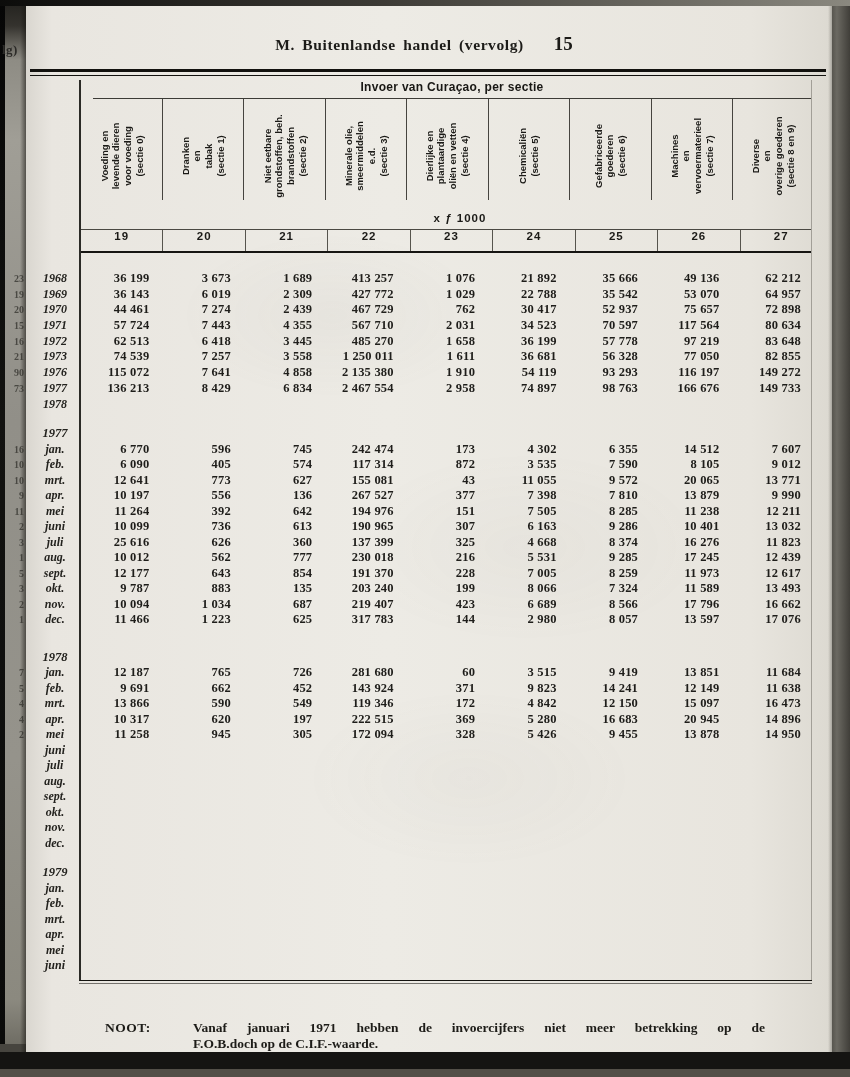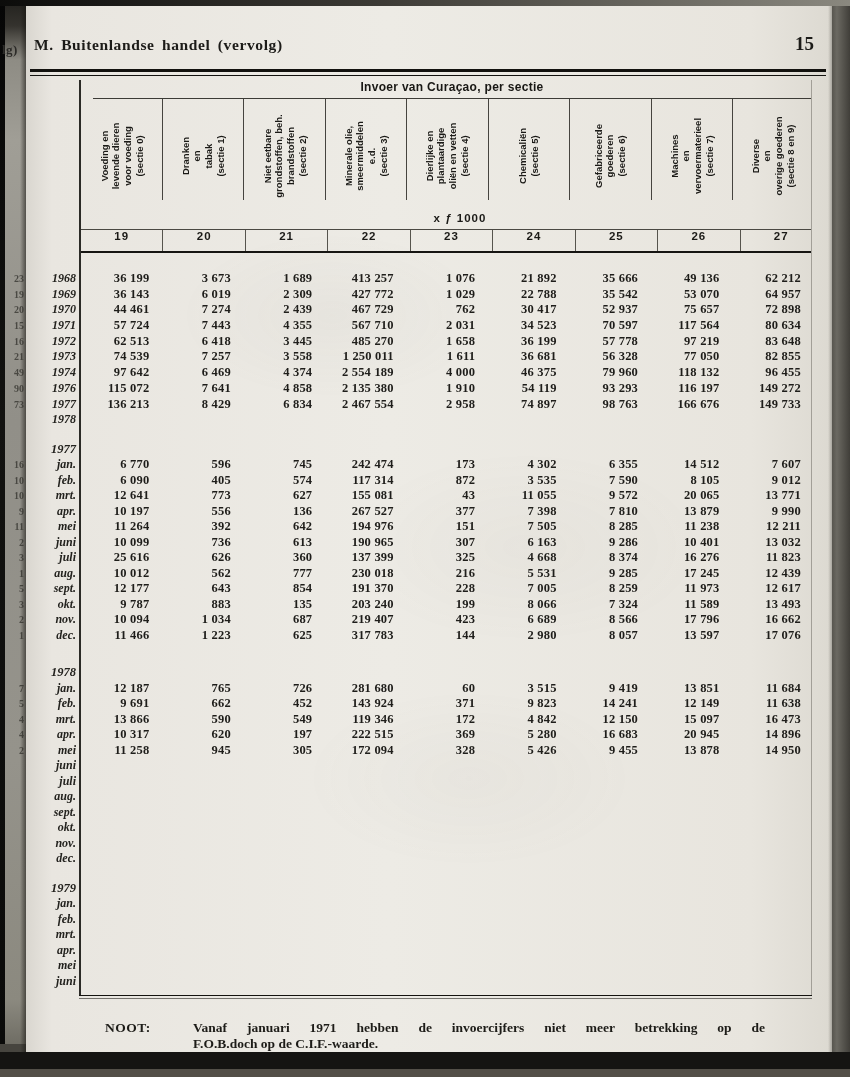--- a/index.html
+++ b/index.html
@@ -46,21 +46,21 @@
   }
   .page::after{ 
     content:"";position:absolute;inset:0;pointer-events:none;opacity:.5;
     background:
       radial-gradient(220px 120px at 38% 30%, rgba(120,115,105,.10), rgba(0,0,0,0) 70%),
       radial-gradient(260px 140px at 62% 52%, rgba(120,115,105,.08), rgba(0,0,0,0) 70%),
       radial-gradient(240px 130px at 55% 74%, rgba(120,115,105,.08), rgba(0,0,0,0) 70%);
   }
   .page-header{
     position:absolute;top:33px;left:8px;right:12px;
-    display:flex;justify-content:space-between;align-items:baseline;gap:30px;
+    display:flex;justify-content:center;align-items:baseline;gap:30px;
   }
   .page-title{font:700 15.5px "Liberation Serif",serif;color:#1c1b18;letter-spacing:.6px;word-spacing:3px;}
   .page-number{font:700 19px "Liberation Serif",serif;color:#1c1b18;margin-right:6px;}
   .rule-top{
     position:absolute;top:69px;left:4px;right:6px;height:3px;
     border-top:3.5px solid #13120f;border-bottom:1.5px solid #13120f;
   }
   
   .tbl{position:absolute;top:80px;left:6px;width:786px;}
   .frame{
@@ -109,21 +109,21 @@
   .row{display:flex;height:15.6px;position:relative;}
   .sec0 .row{height:15.7px;}
   .sec1 .row,.sec2 .row,.sec3 .row{height:15.5px;}
   .cell{
     width:81.44px;flex:0 0 auto;box-sizing:border-box;
     text-align:right;padding-right:13px;
     font:700 12.5px "Liberation Serif",serif;color:#1e1d1a;letter-spacing:.2px;
     line-height:15.5px;white-space:nowrap;
   }
   .lbl{
-    position:absolute;left:-47px;width:42px;text-align:right;
+    position:absolute;left:-47px;width:42px;text-align:center;
     font:italic 700 12px "Liberation Serif",serif;color:#23221e;line-height:15.5px;
   }
   .heading .lbl{font-size:12.5px;}
   .ghost{
     position:absolute;left:-78px;width:21px;text-align:right;
     font:700 10px "Liberation Serif",serif;color:#35342f;opacity:.78;line-height:15.5px;
   }
   .rule-bottom{
     height:2px;border-top:1.5px solid #14130f;border-bottom:1px solid rgba(20,19,15,.55);
     width:733px;margin-left:47px;
@@ -295,33 +295,20 @@
               <span class="cell">7 257</span>
               <span class="cell">3 558</span>
               <span class="cell">1 250 011</span>
               <span class="cell">1 611</span>
               <span class="cell">36 681</span>
               <span class="cell">56 328</span>
               <span class="cell">77 050</span>
               <span class="cell">82 855</span>
             </div>
             <div class="row">
-              <span class="ghost">49</span>
-              <span class="lbl">1974</span>
-              <span class="cell">97 642</span>
-              <span class="cell">6 469</span>
-              <span class="cell">4 374</span>
-              <span class="cell">2 554 189</span>
-              <span class="cell">4 000</span>
-              <span class="cell">46 375</span>
-              <span class="cell">79 960</span>
-              <span class="cell">118 132</span>
-              <span class="cell">96 455</span>
-            </div>
-            <div class="row">
               <span class="ghost">90</span>
               <span class="lbl">1976</span>
               <span class="cell">115 072</span>
               <span class="cell">7 641</span>
               <span class="cell">4 858</span>
               <span class="cell">2 135 380</span>
               <span class="cell">1 910</span>
               <span class="cell">54 119</span>
               <span class="cell">93 293</span>
               <span class="cell">116 197</span>

